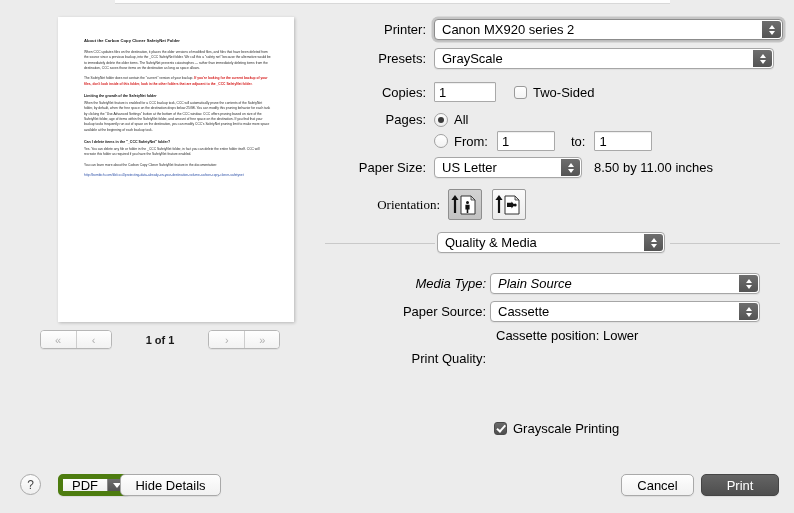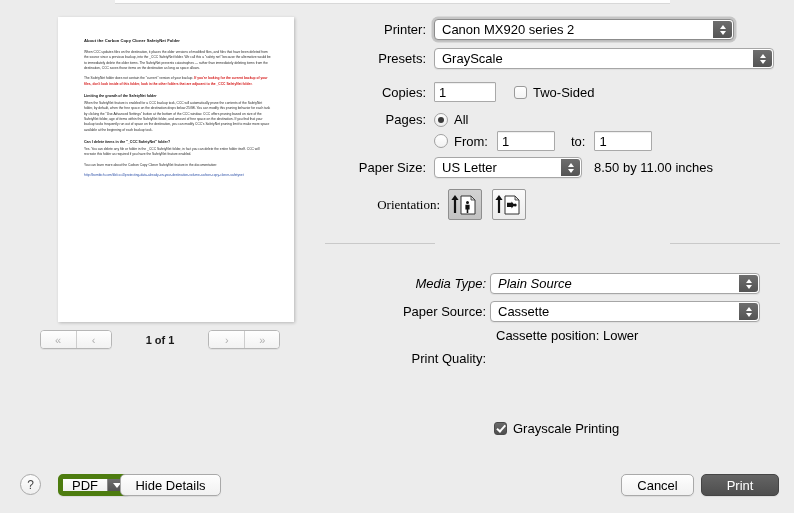--- a/index.html
+++ b/index.html
@@ -231,21 +231,21 @@
       <div class="seg-btn">›</div>
       <div class="seg-btn">»</div>
     </div>
   </div>
 </div>
 
 <div class="settings">
 
   <div class="row" style="left:330px; top:19px;">
     <div class="lbl" style="width:96px;">Printer:</div>
-    <div class="popup focused" style="width:300px; margin-left:8px;">
+    <div class="popup focused" style="width:349px; margin-left:8px;">
       <span>Canon MX920 series 2</span>
       <span class="stepper">
           <i class="ar up"></i>
           <i class="ar dn"></i>
         </span>
     </div>
   </div>
 
   <div class="row" style="left:330px; top:48px;">
     <div class="lbl" style="width:96px;">Presets:</div>
@@ -318,20 +318,27 @@
         <path d="M20 3 l4 4 h-4 z" fill="#d8d8d8" stroke="#333" stroke-width="0.8"></path>
         <circle cx="20.2" cy="12" r="1.5" fill="#111"></circle>
         <path d="M12 9.8 v4.3 h4.5 v1.3 l3.2 -3.4 l-3.2 -3.4 v1.2 z" fill="#111"></path>
       </svg>
     </div>
   </div>
 
   <div class="divider-row">
     <div class="hr hr-left"></div>
     <div class="hr hr-right"></div>
+    <div class="popup" style="position:absolute; left:437px; top:0px; width:228px;">
+      <span>Quality &amp; Media</span>
+      <span class="stepper">
+          <i class="ar up"></i>
+          <i class="ar dn"></i>
+        </span>
+    </div>
   </div>
 
   <div class="row" style="left:390px; top:273px;font-style:italic;">
     <div class="lbl" style="width:96px;">Media Type:</div>
     <div class="popup" style="width:270px; margin-left:4px;">
       <span>Plain Source</span>
       <span class="stepper">
           <i class="ar up"></i>
           <i class="ar dn"></i>
         </span>

